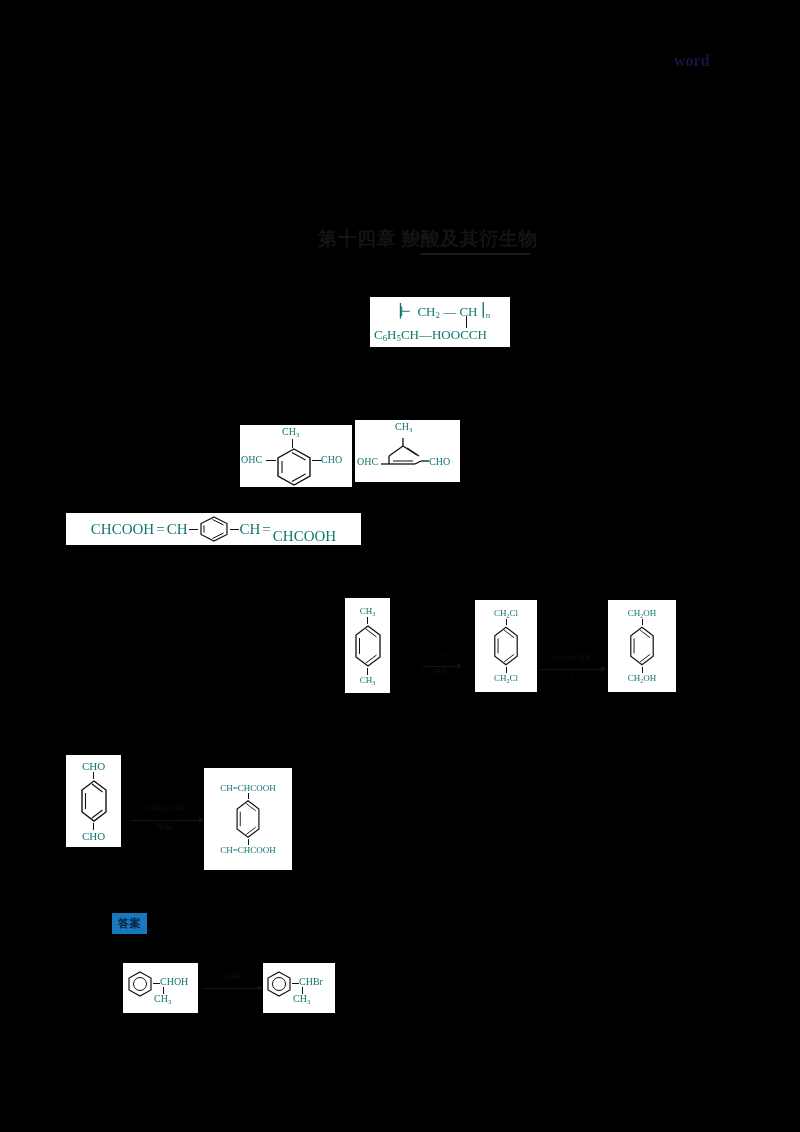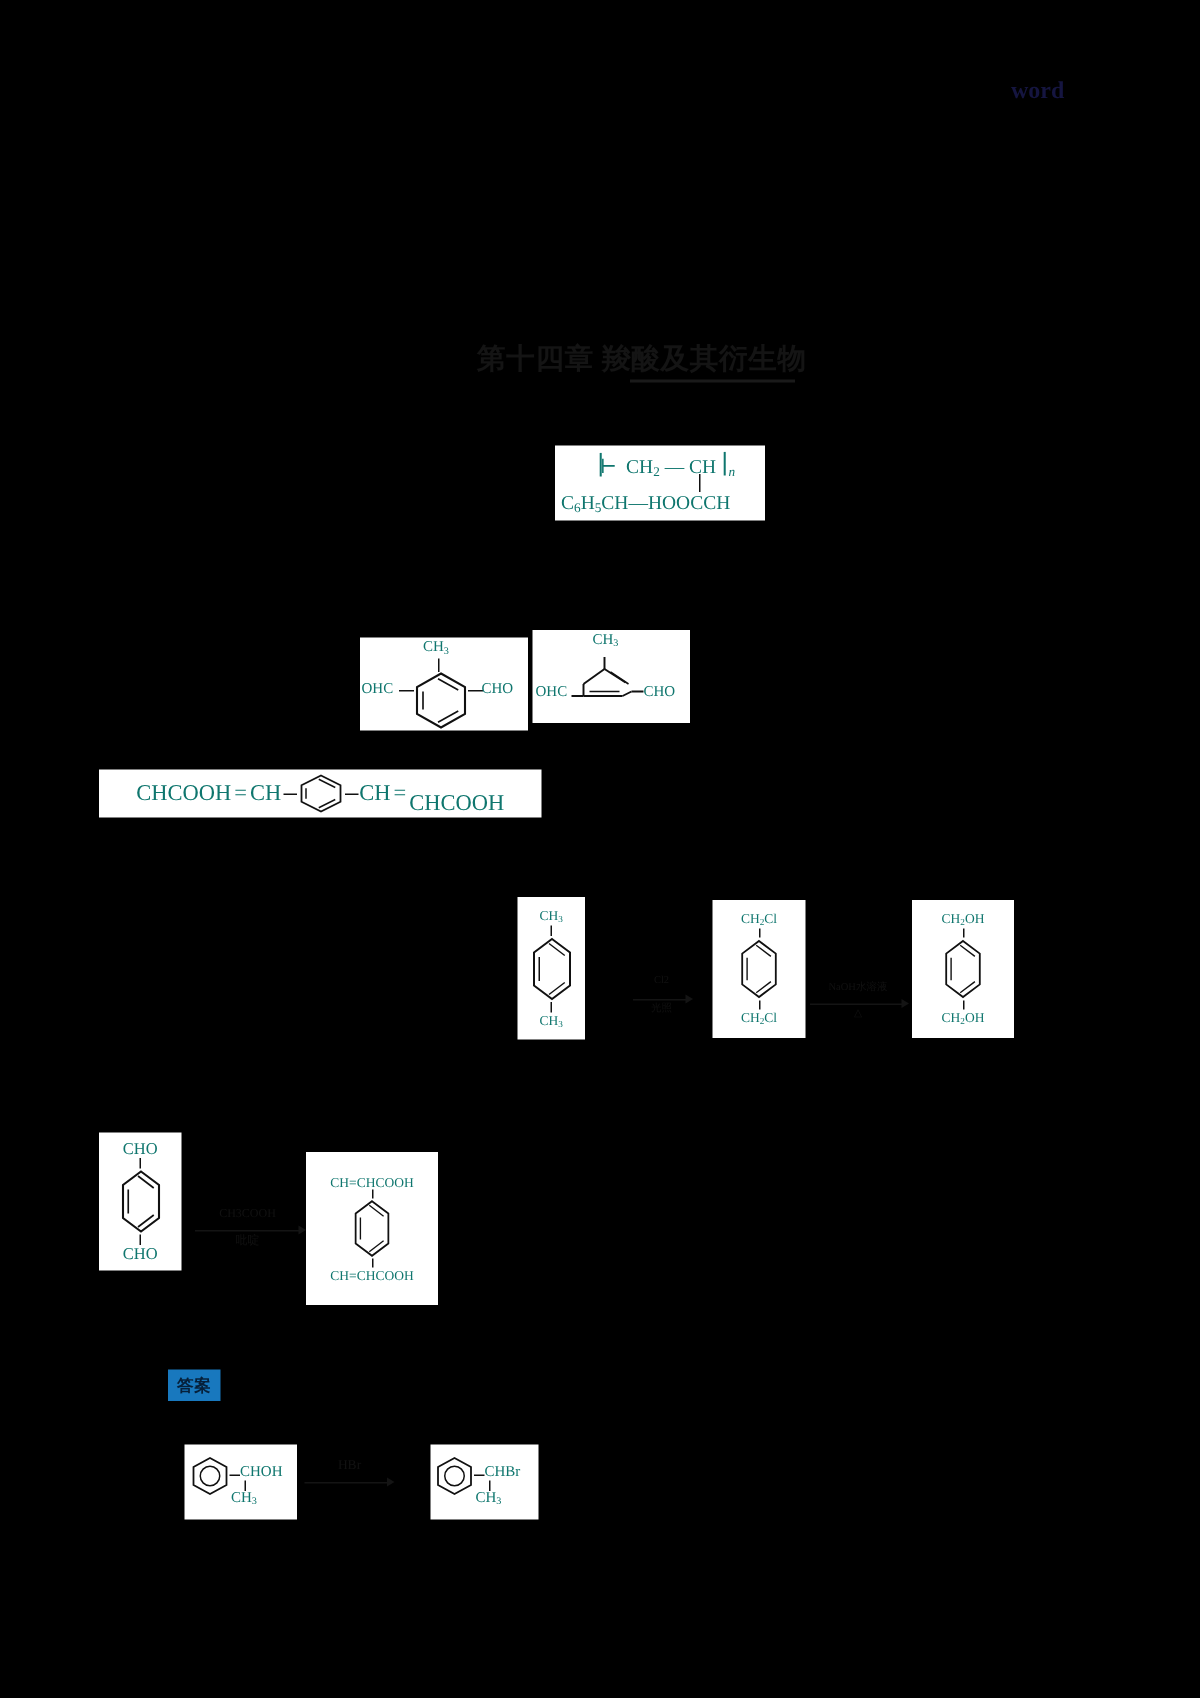--- a/index.html
+++ b/index.html
@@ -292,21 +292,21 @@
     <div class="abs" style="left:30px; top:20px; width:7px; height:1px; background:#111;"></div>
     <div class="abs fml" style="left:37px; top:13px; font-size:10px;">CHOH</div>
     <div class="abs" style="left:40px; top:24px; width:1px; height:7px; background:#111;"></div>
     <div class="abs fml" style="left:31px; top:30px; font-size:10px;"><span>CH</span><sub>3</sub></div>
   </div>
 
   <div class="abs reagent" style="left:205px; top:972px; width:56px; font-size:9px;">HBr</div>
   <div class="arrow-dark" style="left:203px; top:988px; width:56px;"></div>
   <div class="arrowhead" style="left:258px; top:985px;"></div>
 
-  <div class="abs crop" style="left:263px; top:963px; width:72px; height:50px;margin-left:24px;">
+  <div class="abs crop" style="left:263px; top:963px; width:72px; height:50px;">
     <div class="abs" style="left:3px; top:8px;">
       <svg width="26" height="26" viewBox="0 0 26 26">
         <polygon points="13,1 24,7 24,19 13,25 2,19 2,7" fill="none" stroke="#111" stroke-width="1.2"></polygon>
         <circle cx="13" cy="13" r="6.5" fill="none" stroke="#111" stroke-width="1"></circle>
       </svg>
     </div>
     <div class="abs" style="left:29px; top:20px; width:7px; height:1px; background:#111;"></div>
     <div class="abs fml" style="left:36px; top:13px; font-size:10px;">CHBr</div>
     <div class="abs" style="left:39px; top:24px; width:1px; height:7px; background:#111;"></div>
     <div class="abs fml" style="left:30px; top:30px; font-size:10px;"><span>CH</span><sub>3</sub></div>

